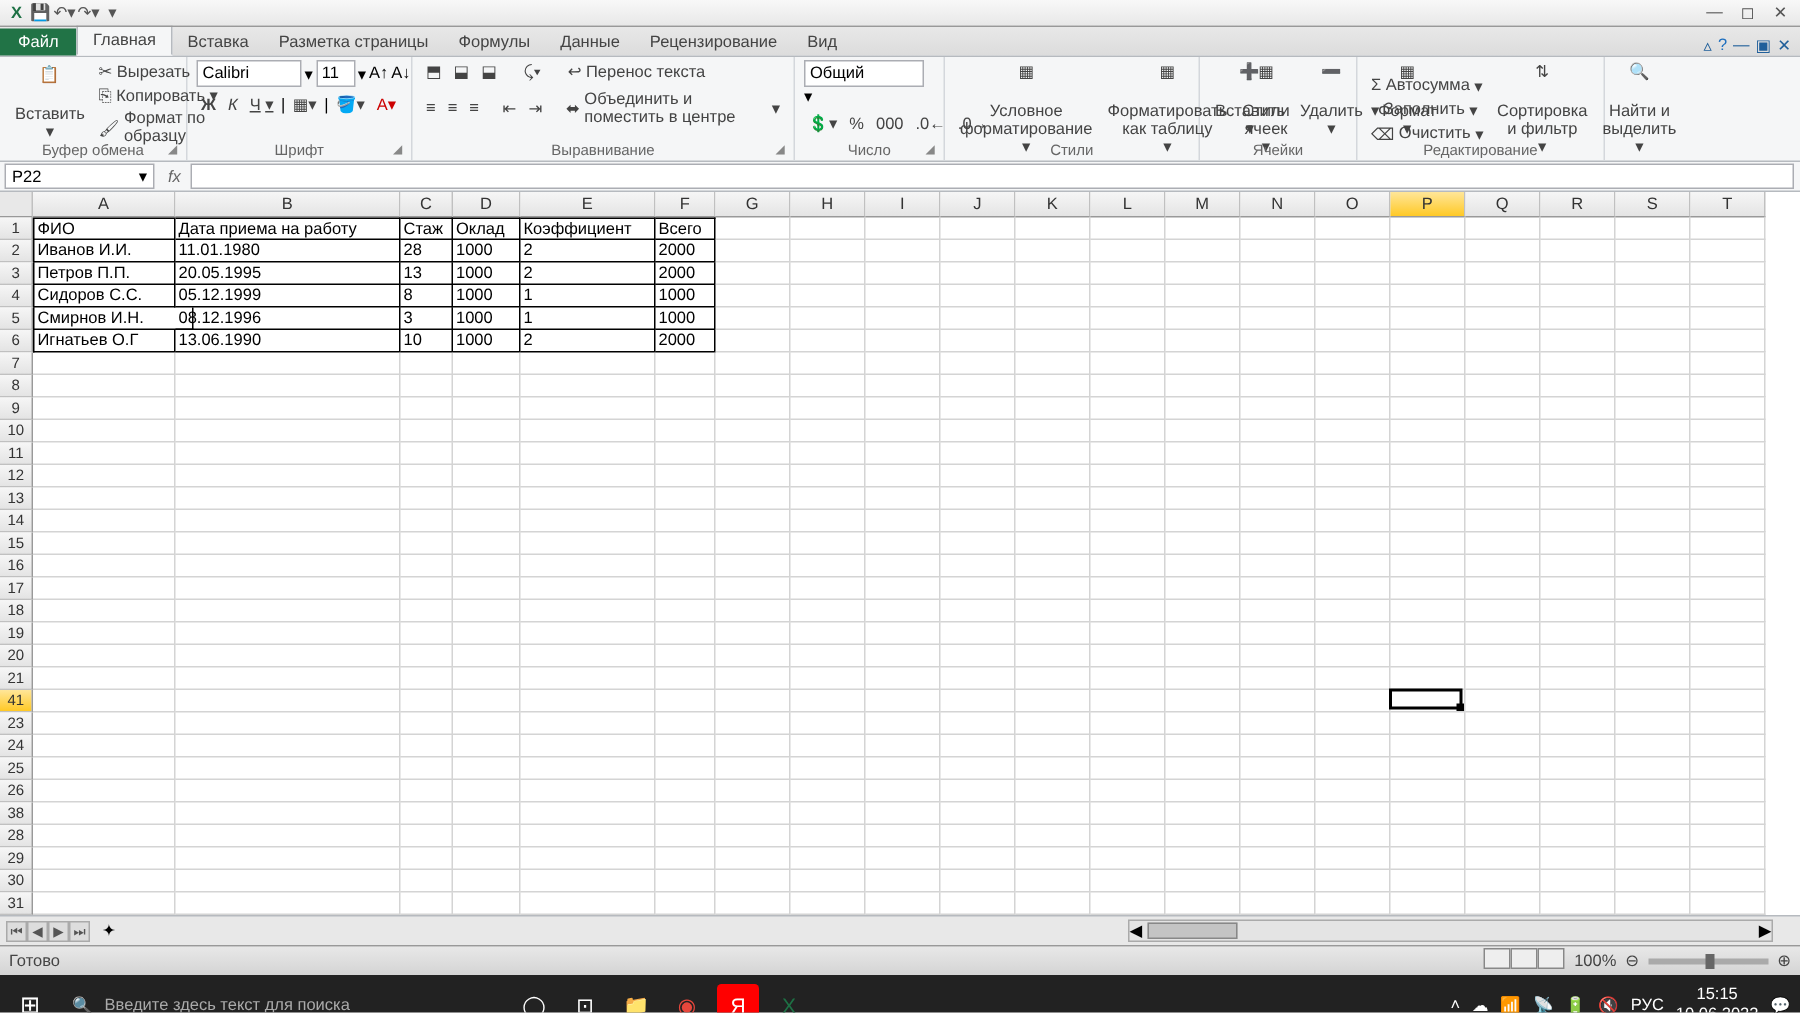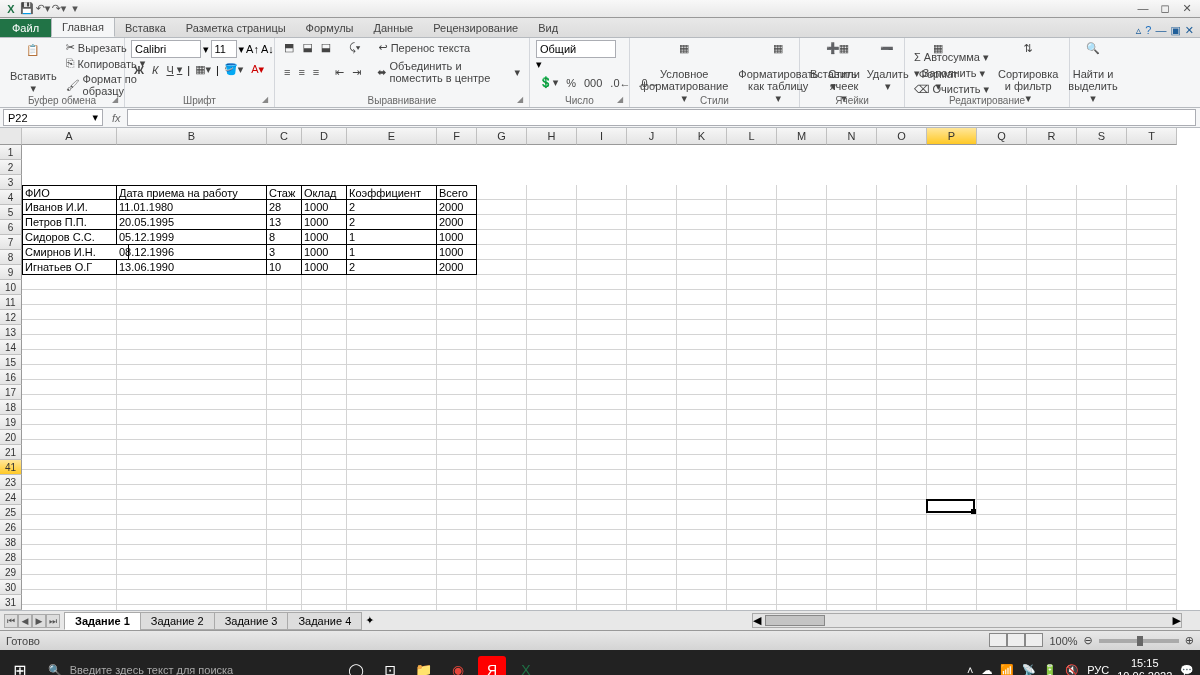--- a/index.html
+++ b/index.html
@@ -31,21 +31,21 @@
 .fx-label { font-style:italic; color:#666; padding:0 6px;text-align:center; }
 .formula-bar { flex:1; border:1px solid #abadb3; height:17px; background:#fff; margin-right:4px; }
 .grid-area { position:relative; height:482px; overflow:hidden; }
 .corner { position:absolute; left:0; top:0; width:22px; height:17px; background:#e8e8e8; border-right:1px solid #c0c0c0; border-bottom:1px solid #999; }
 .col-headers { position:absolute; left:22px; top:0; right:0; height:17px; display:flex; }
 .ch { background:linear-gradient(#f6f6f6,#e4e4e4); border-right:1px solid #c0c0c0; border-bottom:1px solid #999; text-align:center; font-size:11px; color:#333; line-height:17px; cursor:pointer; }
 .ch.active { background:linear-gradient(#ffe699,#ffc926); }
 .row-headers { position:absolute; left:0; top:17px; width:22px; }
 .rh { height:15px; background:linear-gradient(#f6f6f6,#e4e4e4); border-right:1px solid #999; border-bottom:1px solid #c0c0c0; text-align:center; font-size:10px; color:#333; line-height:15px; cursor:pointer; }
 .rh.active { background:linear-gradient(#ffe699,#ffc926); }
-.cells { position:absolute; left:22px; top:17px; right:0; bottom:0;margin-top:40px; }
+.cells { position:absolute; left:22px; top:17px; right:0; bottom:0; }
 .cell { position:absolute; border-right:1px solid #d4d4d4; border-bottom:1px solid #d4d4d4; font-size:11px; padding:0 2px; line-height:15px; height:15px; overflow:hidden; white-space:nowrap; }
 .cell.b { border-right:1px solid #000; border-bottom:1px solid #000; }
 .cell.bt { border-top:1px solid #000; }
 .cell.bl { border-left:1px solid #000; }
 .active-cell { position:absolute; border:2px solid #000; pointer-events:none; }
 .active-cell::after { content:""; position:absolute; right:-3px; bottom:-3px; width:5px; height:5px; background:#000; }
 .sheet-tabs { height:20px; display:flex; align-items:center; background:#e8e8e8; border-top:1px solid #b6babf; position:relative; }
 .st-nav { display:flex; gap:0; padding:0 4px; }
 .st-nav span { width:14px; text-align:center; cursor:pointer; color:#555; border:1px solid #aaa; background:#ddd; font-size:9px; line-height:12px; }
 .st { padding:2px 10px; background:#ddd; border:1px solid #aaa; cursor:pointer; font-size:11px; margin-right:-1px; }
@@ -894,26 +894,20 @@
     </div>
 </div>
 
 <div class="sheet-tabs">
   <div class="st-nav">
     <span>⏮</span>
     <span>◀</span>
     <span>▶</span>
     <span>⏭</span>
   </div>
-  <div id="sheettabs" style="display:flex">
-      <div class="st active">Задание 1</div>
-      <div class="st">Задание 2</div>
-      <div class="st">Задание 3</div>
-      <div class="st">Задание 4</div>
-    </div>
   <span style="margin-left:4px;cursor:pointer">✦</span>
   <div class="hscroll">
     <span>◀</span>
       <div class="thumb"></div>
       <span style="margin-left:auto">▶</span>
   </div>
 </div>
 
 <div class="statusbar">
   <span>Готово</span>

